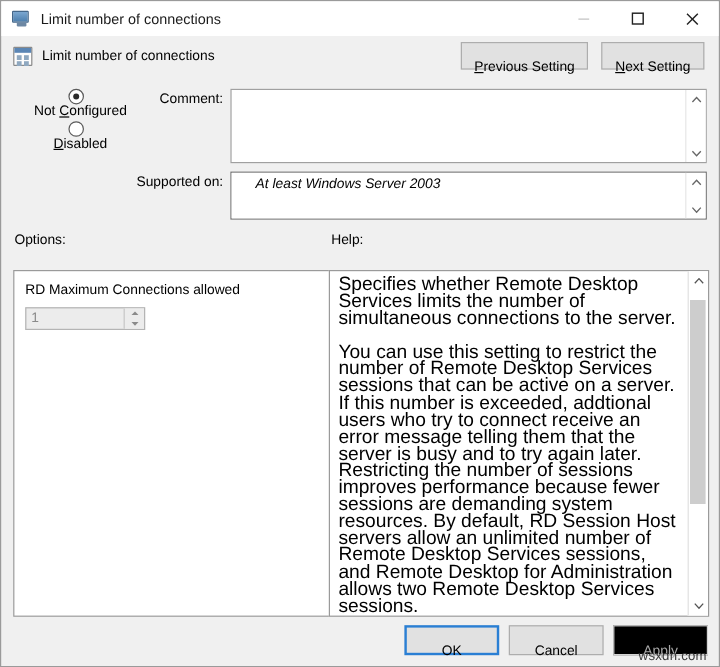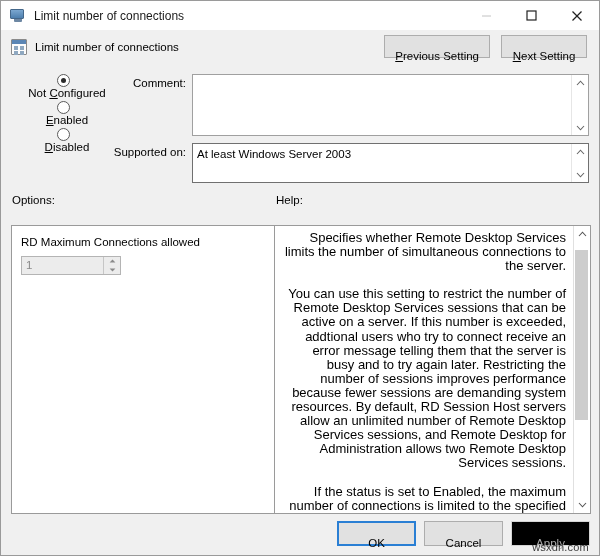--- a/index.html
+++ b/index.html
@@ -193,24 +193,25 @@
 
   .textbox {
     position: absolute;
     background: #ffffff;
     border: 1px solid #a0a0a0;
     box-sizing: border-box;
     display: flex;
   }
   .textbox .tb-content {
     flex: 1;
-    padding: 3px 4px;
+    padding: 3px 20px;
     font-size: 11.5px;
     line-height: 14px;
     overflow: hidden;
+    font-style: italic;
   }
   #comment-box { left: 191px; top: 7px; width: 397px; height: 62px; }
   #supported-box {
     left: 191px; top: 76px; width: 397px; height: 40px;
     border: 1px solid #707070;
     background: #f2f2f2;
   }
   #supported-box .tb-content { background: #ffffff; }
 
   .vscroll {
@@ -299,24 +300,23 @@
   }
 
   #help-panel {
     left: 273px; top: 224px;
     width: 317px; height: 289px;
     display: flex;
   }
   .help-text {
     flex: 1;
     padding: 5px 7px 5px 7px;
-    font-size: 13px;
+    font-size: 16px;
     line-height: 14.1px;
     overflow: hidden;
-    text-align: right;
   }
   .help-text p { margin: 0 0 14px 0; }
   .help-text p:last-child { margin-bottom: 0; }
 
   .help-scroll {
     width: 16px;
     background: #ffffff;
     border-left: 1px solid #e0e0e0;
     display: flex;
     flex-direction: column;
@@ -421,24 +421,20 @@
       <button class="btn"><u>N</u>ext Setting</button>
     </div>
   </div>
 
   <div class="config-area">
 
     <div class="radios">
       <div class="radio-row checked">
         <span class="radio-mark"></span>
         <span class="radio-label">Not <u>C</u>onfigured</span>
-      </div>
-      <div class="radio-row">
-        <span class="radio-mark"></span>
-        <span class="radio-label"><u>E</u>nabled</span>
       </div>
       <div class="radio-row">
         <span class="radio-mark"></span>
         <span class="radio-label"><u>D</u>isabled</span>
       </div>
     </div>
 
     <div class="field-label" id="comment-label">Comment:</div>
     <div class="textbox" id="comment-box">
       <div class="tb-content"></div>

